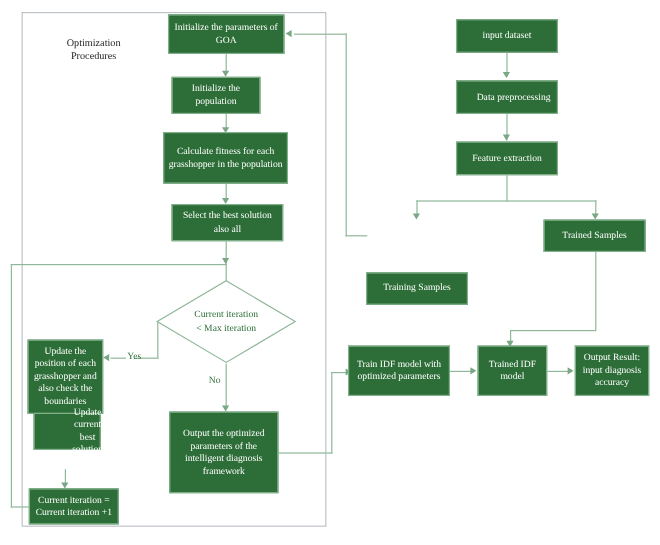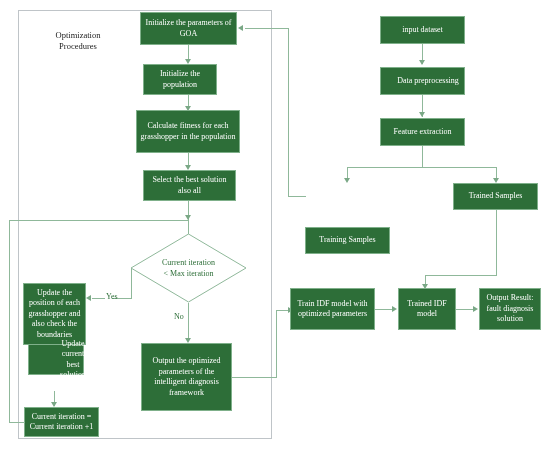--- a/index.html
+++ b/index.html
@@ -211,15 +211,15 @@
   <div class="node" style="left:290px; top:288px; width:85px; height:42px;">Train IDF model with optimized parameters</div>
 
   <div class="ln h" style="left:375px; top:309px; width:20px;"></div>
   <div class="arrow right" style="left:392px; top:306px;"></div>
 
   <div class="node" style="left:398px; top:288px; width:58px; height:42px;">Trained IDF model</div>
 
   <div class="ln h" style="left:456px; top:309px; width:20px;"></div>
   <div class="arrow right" style="left:473px; top:306px;"></div>
 
-  <div class="node" style="left:479px; top:288px; width:62px; height:42px;">Output Result: fault diagnosis solution</div>
+  <div class="node" style="left:479px; top:288px; width:62px; height:42px;">Output Result: input diagnosis accuracy</div>
 
 </div>
 
 </body></html>

